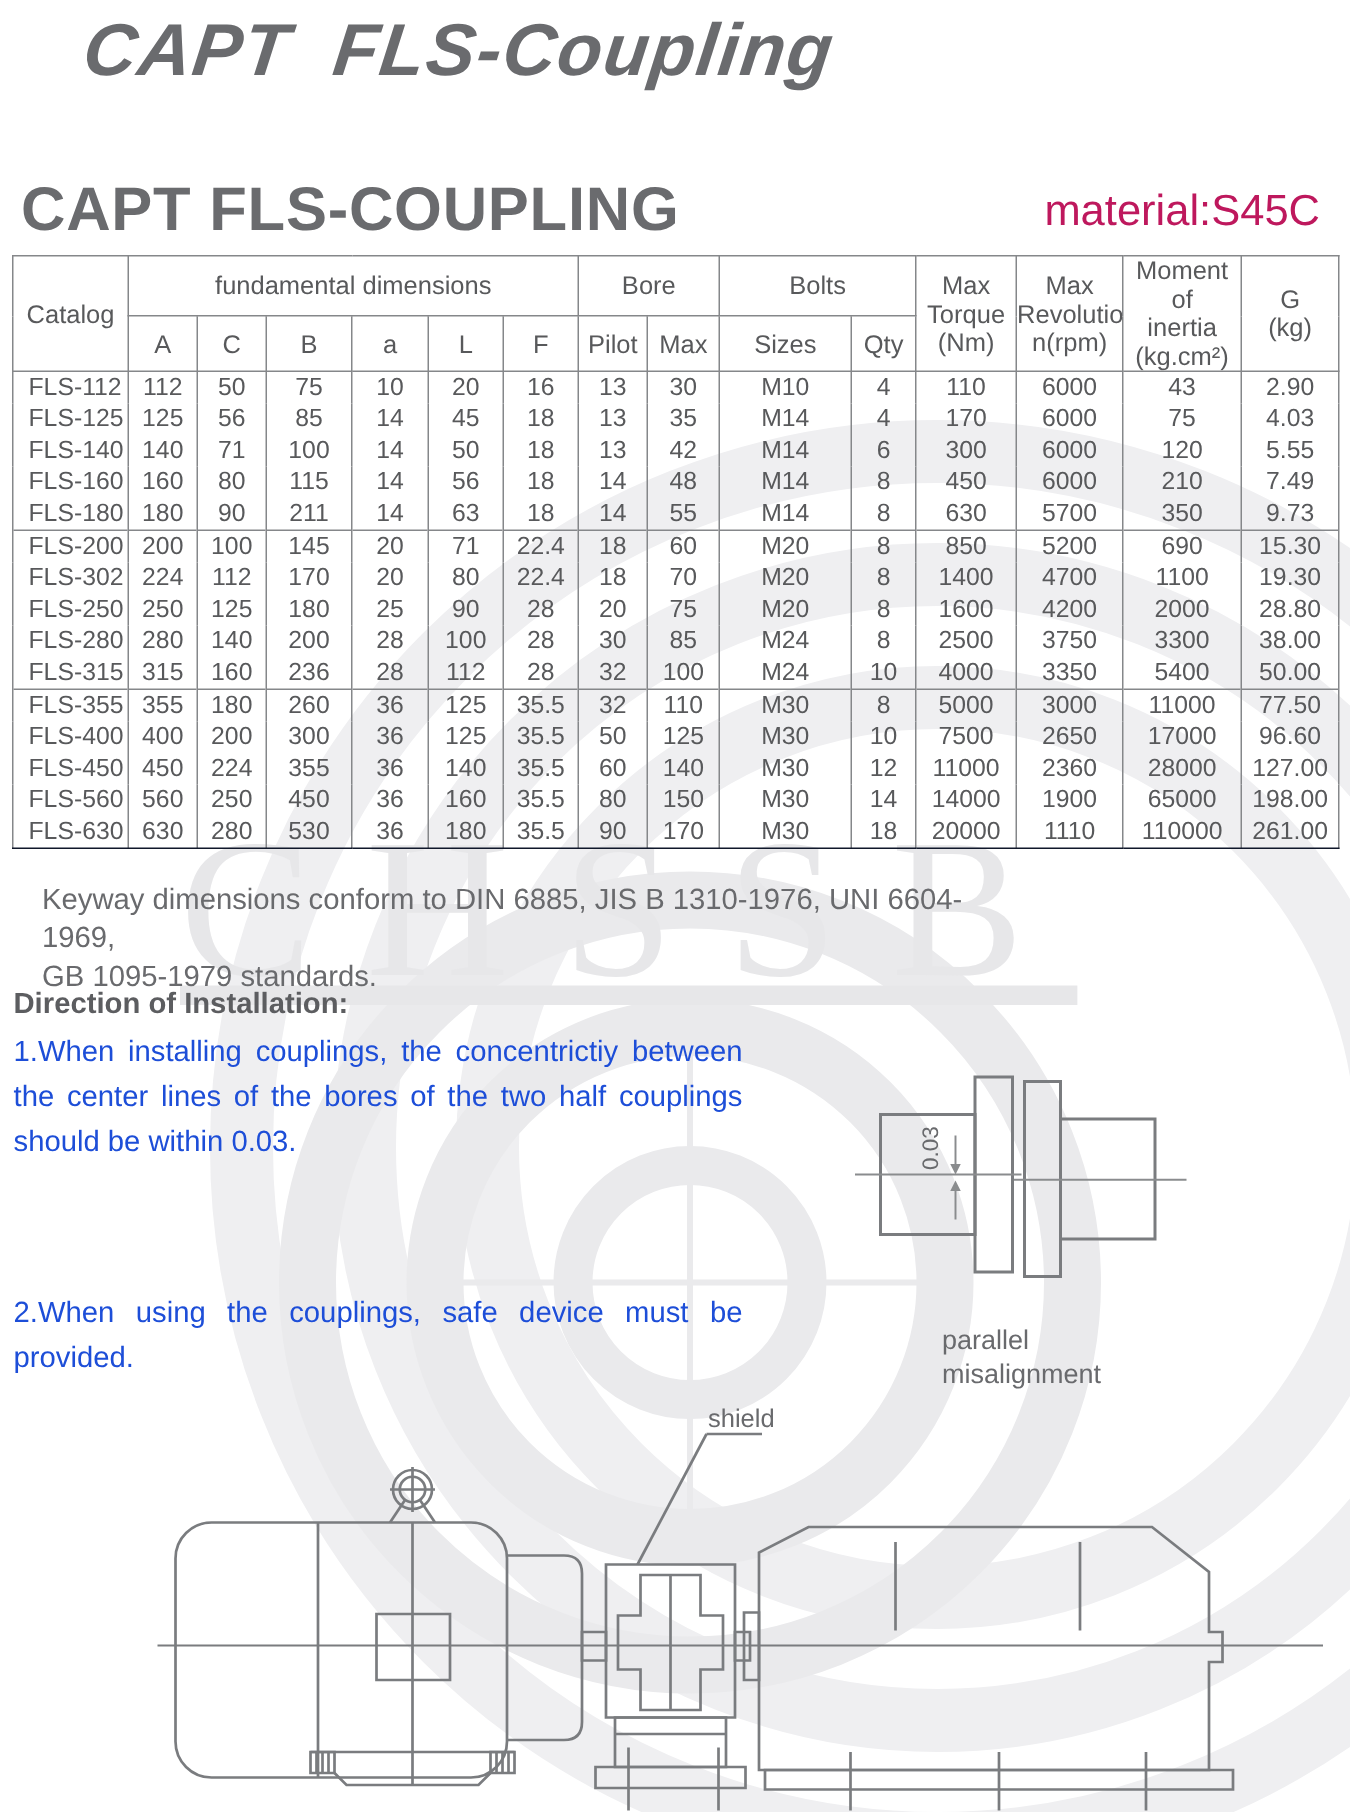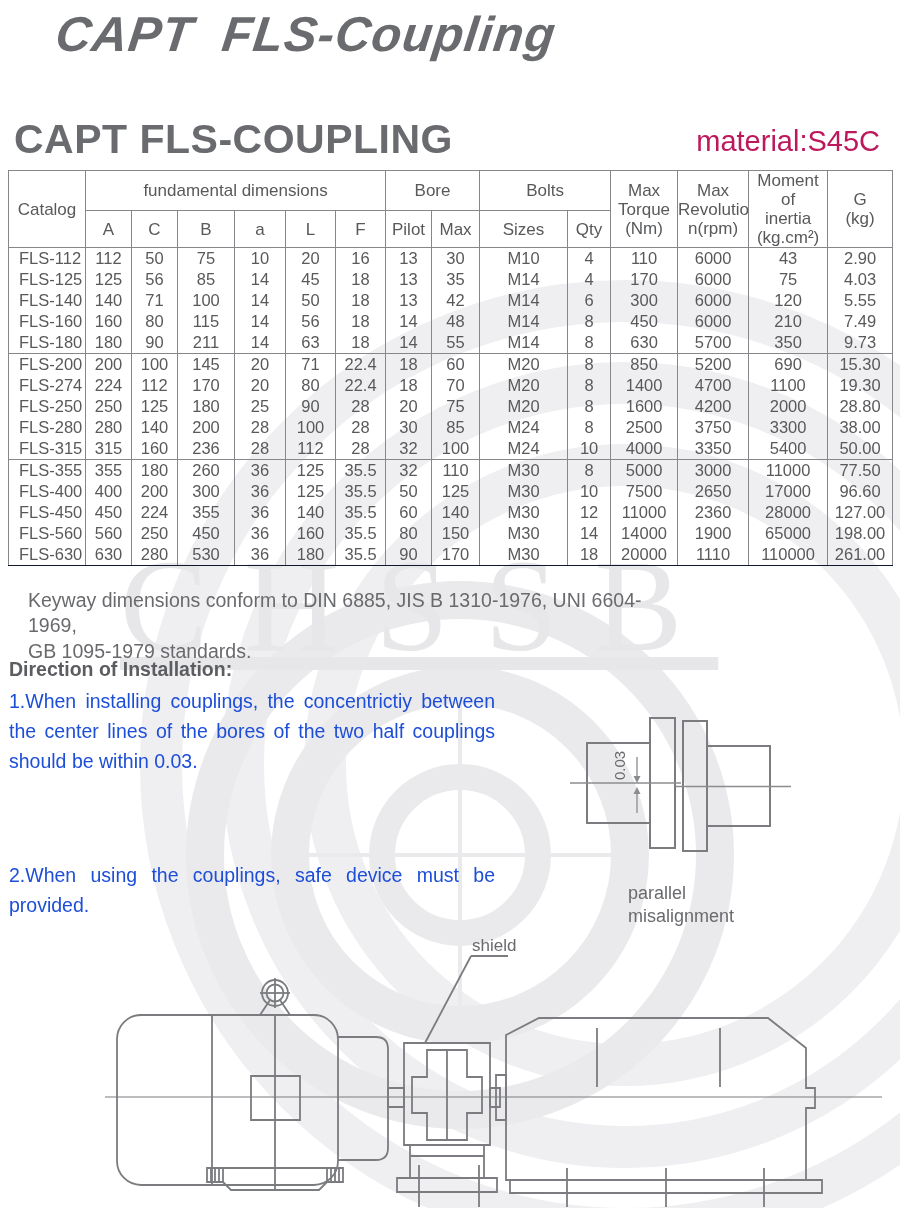--- a/index.html
+++ b/index.html
@@ -238,21 +238,21 @@
         <td>18</td>
         <td>60</td>
         <td>M20</td>
         <td>8</td>
         <td>850</td>
         <td>5200</td>
         <td>690</td>
         <td>15.30</td>
       </tr>
       <tr>
-        <td>FLS-274</td>
+        <td>FLS-302</td>
         <td>224</td>
         <td>112</td>
         <td>170</td>
         <td>20</td>
         <td>80</td>
         <td>22.4</td>
         <td>18</td>
         <td>70</td>
         <td>M20</td>
         <td>8</td>

